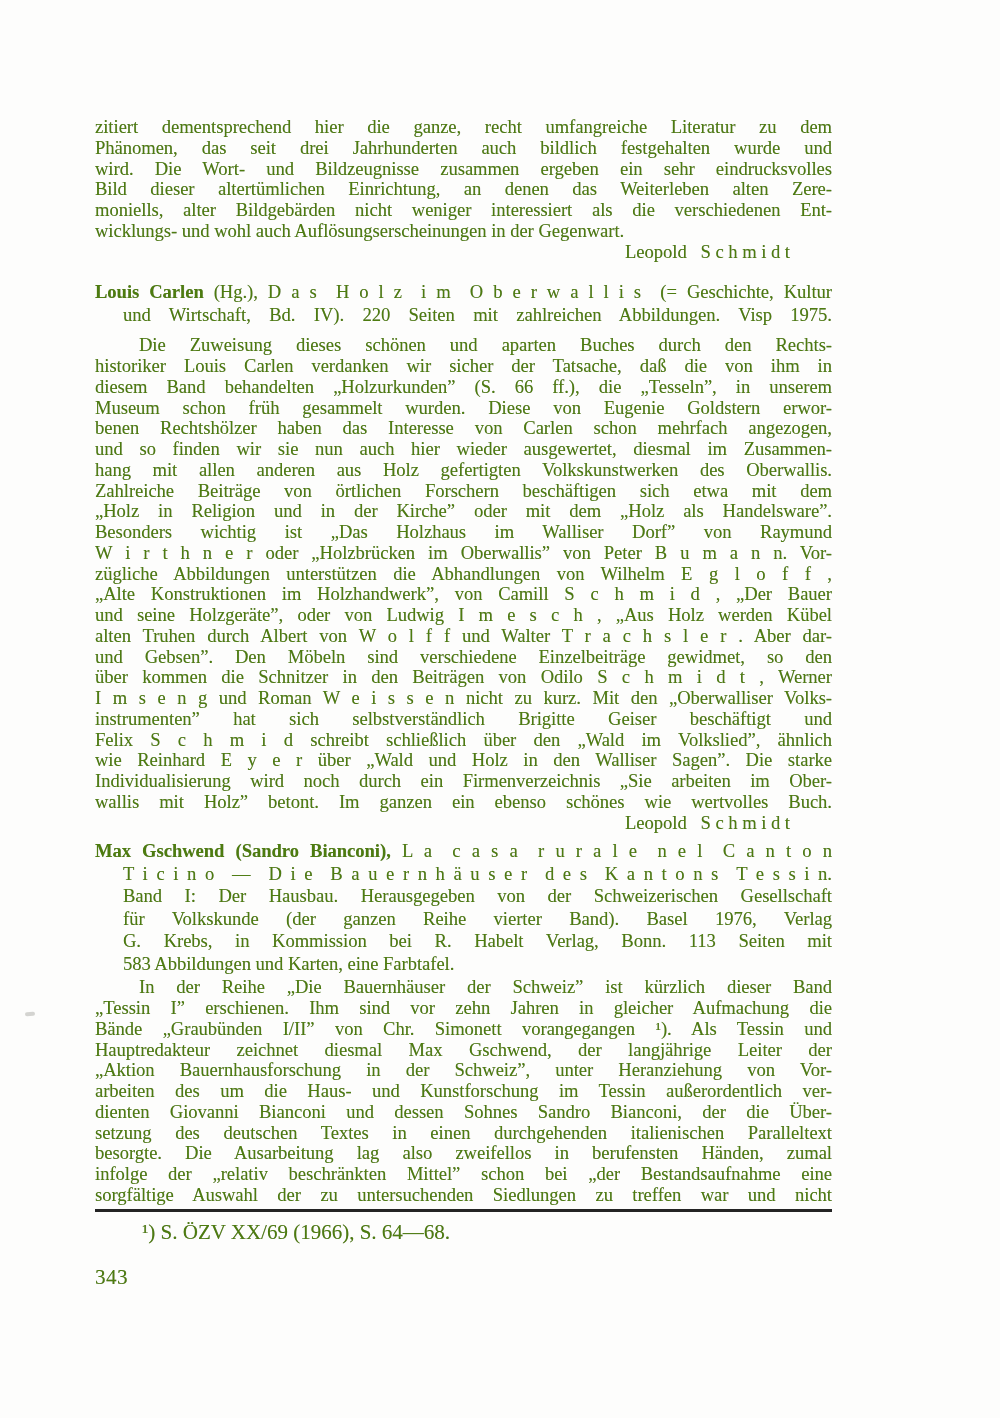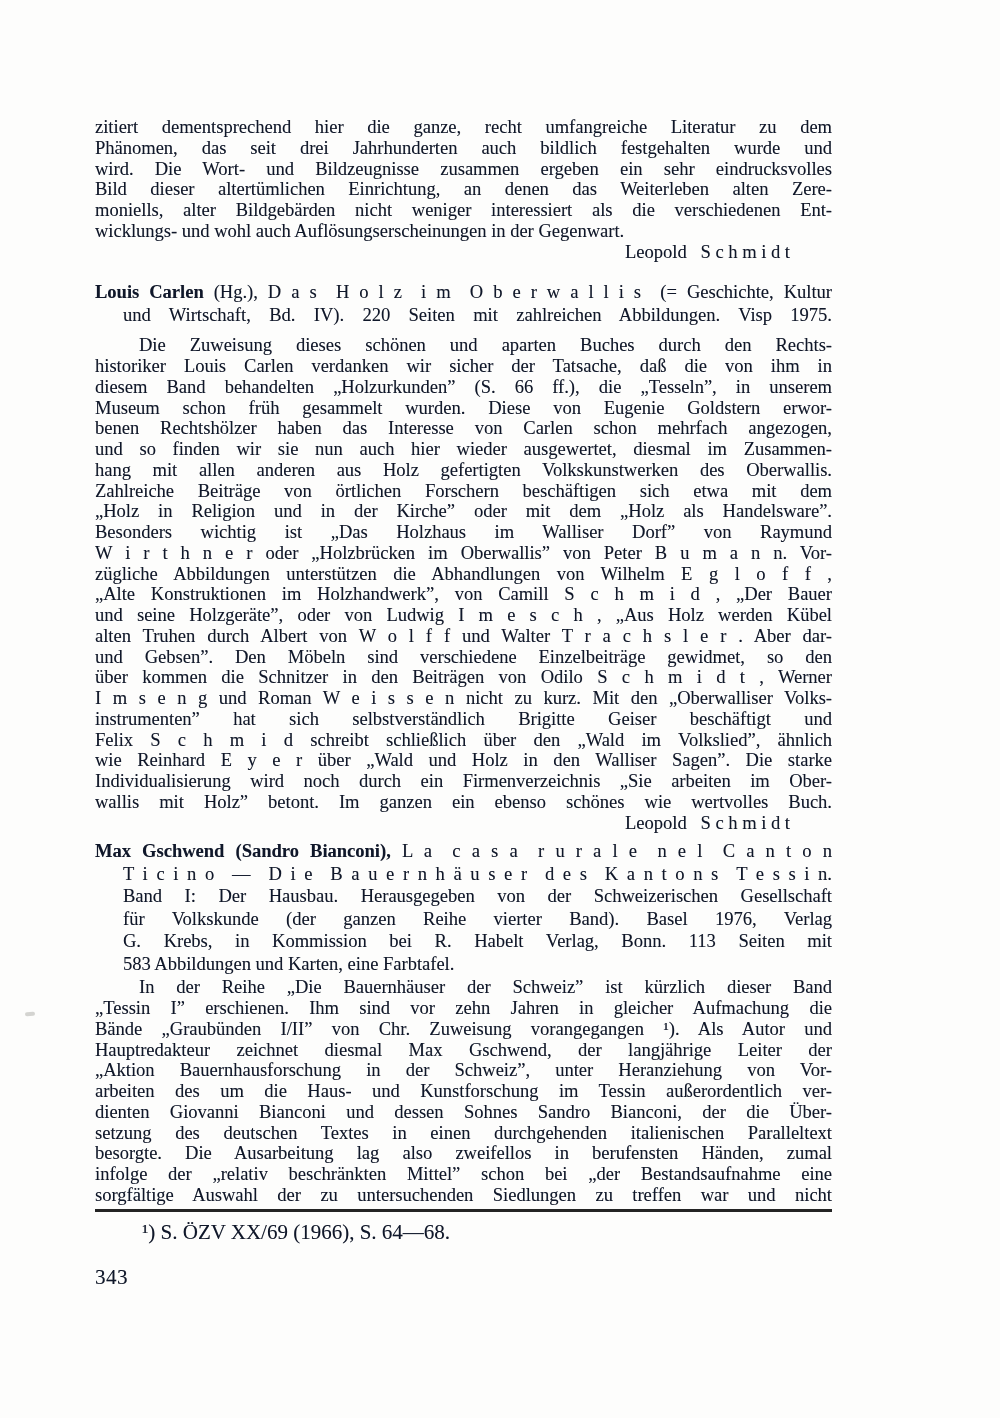--- a/index.html
+++ b/index.html
@@ -2,21 +2,21 @@
 <html><head>
 <meta charset="utf-8">
 <style>
   html, body { margin: 0; padding: 0; background: #e8e8e6; }
   .page {
     position: relative;
     width: 1000px;
     height: 1418px;
     margin: 0 auto;
     background: #fdfdfc;
-    color: #0f172a;
+    color: #4d7c0f;
     font-family: "Liberation Serif", "DejaVu Serif", serif;
     overflow: hidden;
   }
   .textblock {
     position: absolute;
     left: 95px;
     top: 117px;
     width: 737px;
     font-size: 18.5px;
     line-height: 20.75px;
@@ -134,21 +134,21 @@
           <div class="line">Band I: Der Hausbau. Herausgegeben von der Schweizerischen Gesellschaft</div>
           <div class="line">für Volkskunde (der ganzen Reihe vierter Band). Basel 1976, Verlag</div>
           <div class="line">G. Krebs, in Kommission bei R. Habelt Verlag, Bonn. 113 Seiten mit</div>
           <div class="line">583 Abbildungen und Karten, eine Farbtafel.</div>
         </div>
     </div>
 
     <div class="lines para indent-first fill-last p2gap">
         <div class="line">In der Reihe „Die Bauernhäuser der Schweiz” ist kürzlich dieser Band</div>
         <div class="line">„Tessin I” erschienen. Ihm sind vor zehn Jahren in gleicher Aufmachung die</div>
-        <div class="line">Bände „Graubünden I/II” von Chr. Zuweisung vorangegangen ¹). Als Autor und</div>
+        <div class="line">Bände „Graubünden I/II” von Chr. Simonett vorangegangen ¹). Als Tessin und</div>
         <div class="line">Hauptredakteur zeichnet diesmal Max Gschwend, der langjährige Leiter der</div>
         <div class="line">„Aktion Bauernhausforschung in der Schweiz”, unter Heranziehung von Vor-</div>
         <div class="line">arbeiten des um die Haus- und Kunstforschung im Tessin außerordentlich ver-</div>
         <div class="line">dienten Giovanni Bianconi und dessen Sohnes Sandro Bianconi, der die Über-</div>
         <div class="line">setzung des deutschen Textes in einen durchgehenden italienischen Paralleltext</div>
         <div class="line">besorgte. Die Ausarbeitung lag also zweifellos in berufensten Händen, zumal</div>
         <div class="line">infolge der „relativ beschränkten Mittel” schon bei „der Bestandsaufnahme eine</div>
         <div class="line">sorgfältige Auswahl der zu untersuchenden Siedlungen zu treffen war und nicht</div>
       </div>
 

